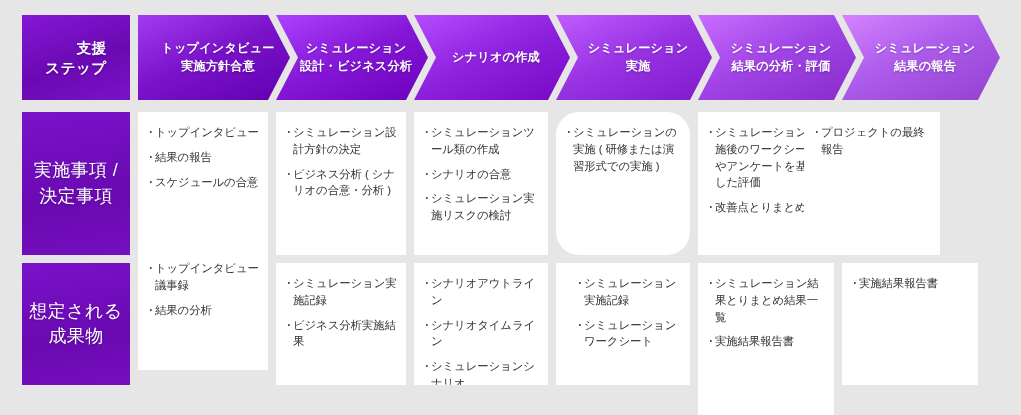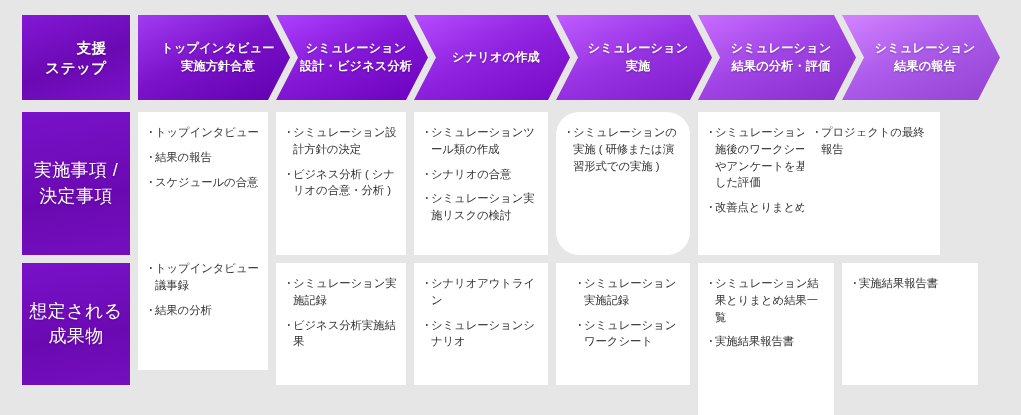--- a/index.html
+++ b/index.html
@@ -205,20 +205,21 @@
       </div>
       <div class="cell" style="left: 276px; width: 130px; top: 263px; height: 122px;">
         <ul>
           <li>シミュレーション実施記録</li>
           <li>ビジネス分析実施結果</li>
         </ul>
       </div>
       <div class="cell" style="left: 414px; width: 134px; top: 263px; height: 122px;">
         <ul>
           <li>シナリオアウトライン</li>
+          <li>シナリオタイムライン</li>
           <li>シミュレーションシナリオ</li>
         </ul>
       </div>
       <div class="cell" style="left: 556px; width: 134px; top: 263px; height: 122px; padding-left: 20px;">
         <ul>
           <li>シミュレーション実施記録</li>
           <li>シミュレーションワークシート</li>
         </ul>
       </div>
       <div class="cell" style="left: 698px; width: 136px; top: 263px; height: 152px;">

